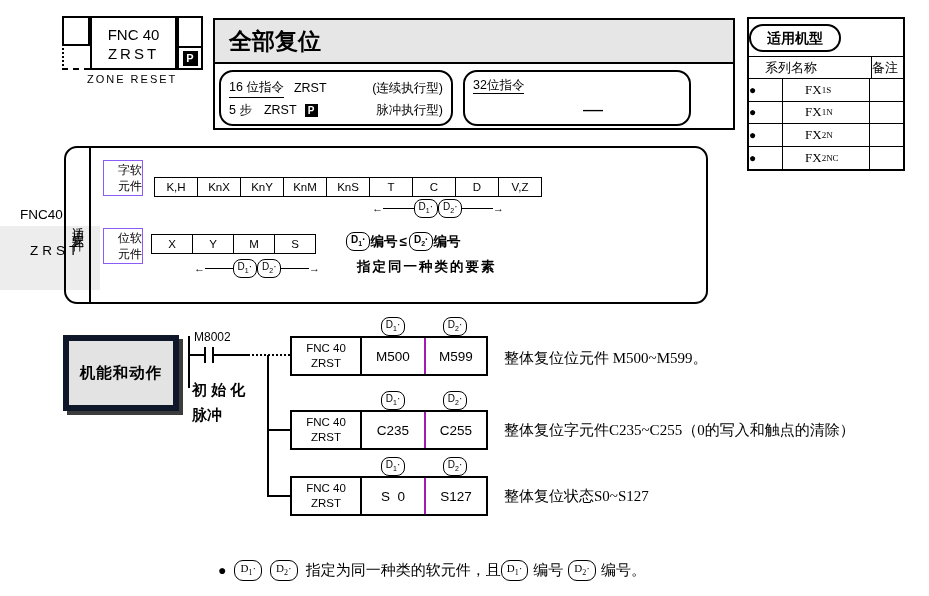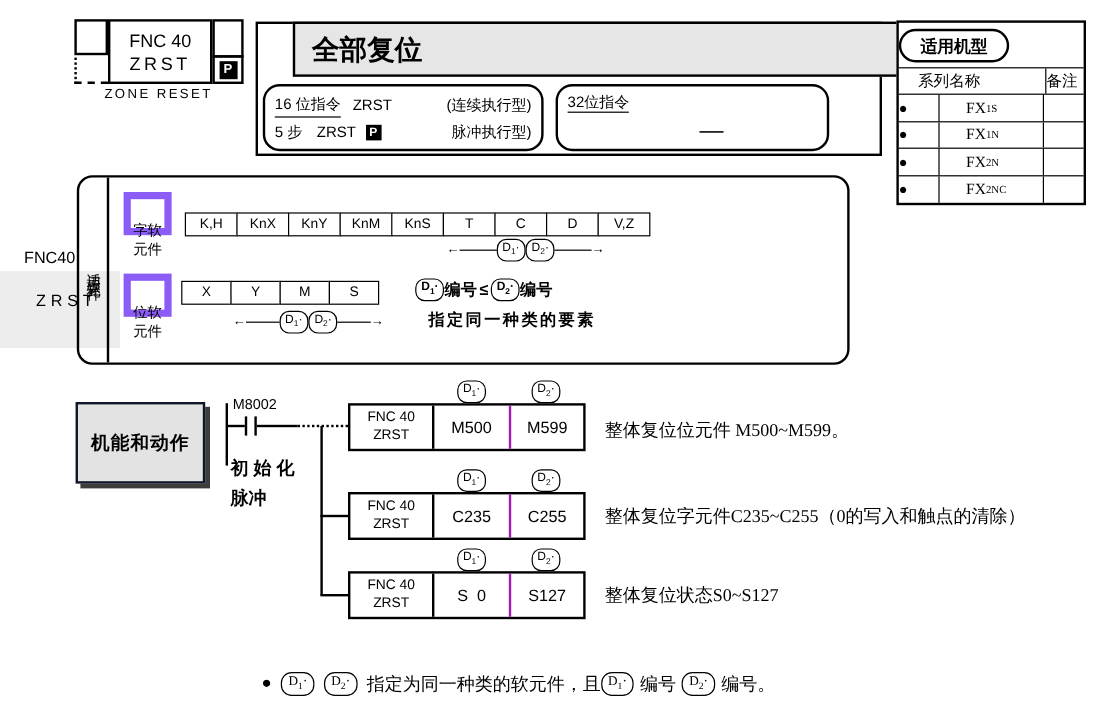--- a/index.html
+++ b/index.html
@@ -25,21 +25,21 @@
   .hl-cell-tr{left:177px;top:16px;width:26px;height:32px;box-sizing:border-box;}
   .hl-cell-br{left:177px;top:46px;width:26px;height:24px;box-sizing:border-box;}
   .pbadge{display:inline-block;background:#000;color:#fff;font-weight:bold;text-align:center;}
   .pbadge-lg{width:15px;height:15px;font-size:11px;line-height:15px;}
   .pbadge-sm{width:13px;height:13px;font-size:10px;line-height:13px;}
   .zone-caption{left:87px;top:73px;font-size:11px;letter-spacing:2px;}
 
   
   .titleblock{left:213px;top:18px;width:522px;height:112px;box-sizing:border-box;}
   .titleband{left:213px;top:18px;width:522px;height:46px;background:#e6e6e6;border:2px solid #000;
-             box-sizing:border-box;display:flex;align-items:center;padding-left:14px;font-size:23px;font-weight:bold;margin-left:31px;}
+             box-sizing:border-box;display:flex;align-items:center;padding-left:14px;font-size:23px;font-weight:bold;}
   .fmtbox{border:2px solid #000;border-radius:14px;box-sizing:border-box;padding:5px 8px;font-size:12.5px;}
   .fmt16{left:219px;top:70px;width:234px;height:56px;}
   .fmt32{left:463px;top:70px;width:228px;height:56px;}
   .fmtrow{display:flex;align-items:center;height:22px;white-space:nowrap;}
   .dashval{position:absolute;left:118px;top:26px;font-size:20px;}
 
   
   .models{left:747px;top:17px;width:158px;box-sizing:border-box;background:#fff;}
   .mrow{display:flex;box-sizing:border-box;}
   .mcell{box-sizing:border-box;display:flex;align-items:center;justify-content:flex-start;}
@@ -50,34 +50,34 @@
   
   .side-fnc{left:20px;top:207px;font-size:13.5px;}
   .side-gray{left:0;top:226px;width:100px;height:64px;background:#ededed;}
   .side-zrst{left:30px;top:243px;font-size:13.5px;letter-spacing:4px;}
 
   
   .panel{left:64px;top:146px;width:644px;height:158px;border:2px solid #000;border-radius:13px;box-sizing:border-box;}
   .panel-label{position:absolute;left:0;top:0;width:23px;height:100%;border-right:2px solid #000;
                display:flex;align-items:center;justify-content:center;
                writing-mode:vertical-rl;text-orientation:upright;font-size:12px;letter-spacing:3px;}
-  .devlabelbox{position:absolute;left:37px;width:40px;height:36px;border:6px solid #8b5cf6;box-sizing:border-box;
-               text-align:center;font-size:12px;line-height:16px;padding-top:18px;}
+  .devlabelbox{position:absolute;left:37px;width:40px;height:36px;border:1px solid #8b5cf6;box-sizing:border-box;
+               text-align:right;font-size:12px;line-height:16px;padding-top:1px;}
   .devrow{position:absolute;display:flex;}
   .devcell{box-sizing:border-box;border:1px solid #000;margin-left:-1px;height:20px;
            font-size:11.5px;display:flex;align-items:center;justify-content:center;background:#fff;}
   .wcell{width:44px;}
   .bcell{width:42px;}
   .rarrow{position:absolute;display:flex;align-items:center;height:16px;}
   .aline{flex:1;border-top:1px solid #000;height:0;}
   .ahead{font-size:11px;line-height:11px;}
   .ruleline{position:absolute;display:flex;align-items:center;font-size:13.5px;font-weight:600;white-space:nowrap;}
 
   
-  .funcbox{left:63px;top:335px;width:104px;height:64px;background:#e3e3e3;border:2px solid #0f172a;
+  .funcbox{left:63px;top:335px;width:104px;height:64px;background:#e3e3e3;border:6px solid #0f172a;
            box-shadow:4px 4px 0 0 #3c3c3c;display:flex;align-items:center;justify-content:center;
            font-size:15.5px;font-weight:bold;letter-spacing:1px;}
 
   
   .lline-h{position:absolute;border-top:2px solid #000;}
   .lline-v{position:absolute;border-left:2px solid #000;}
   .ldash-h{position:absolute;border-top:2px dotted #000;}
   .m8002{left:194px;top:330px;font-size:12px;}
   .lcap{font-size:15px;font-weight:600;white-space:pre;}
   .rungblock{position:absolute;left:290px;display:flex;border:2px solid #000;background:#fff;box-sizing:border-box;height:40px;}

